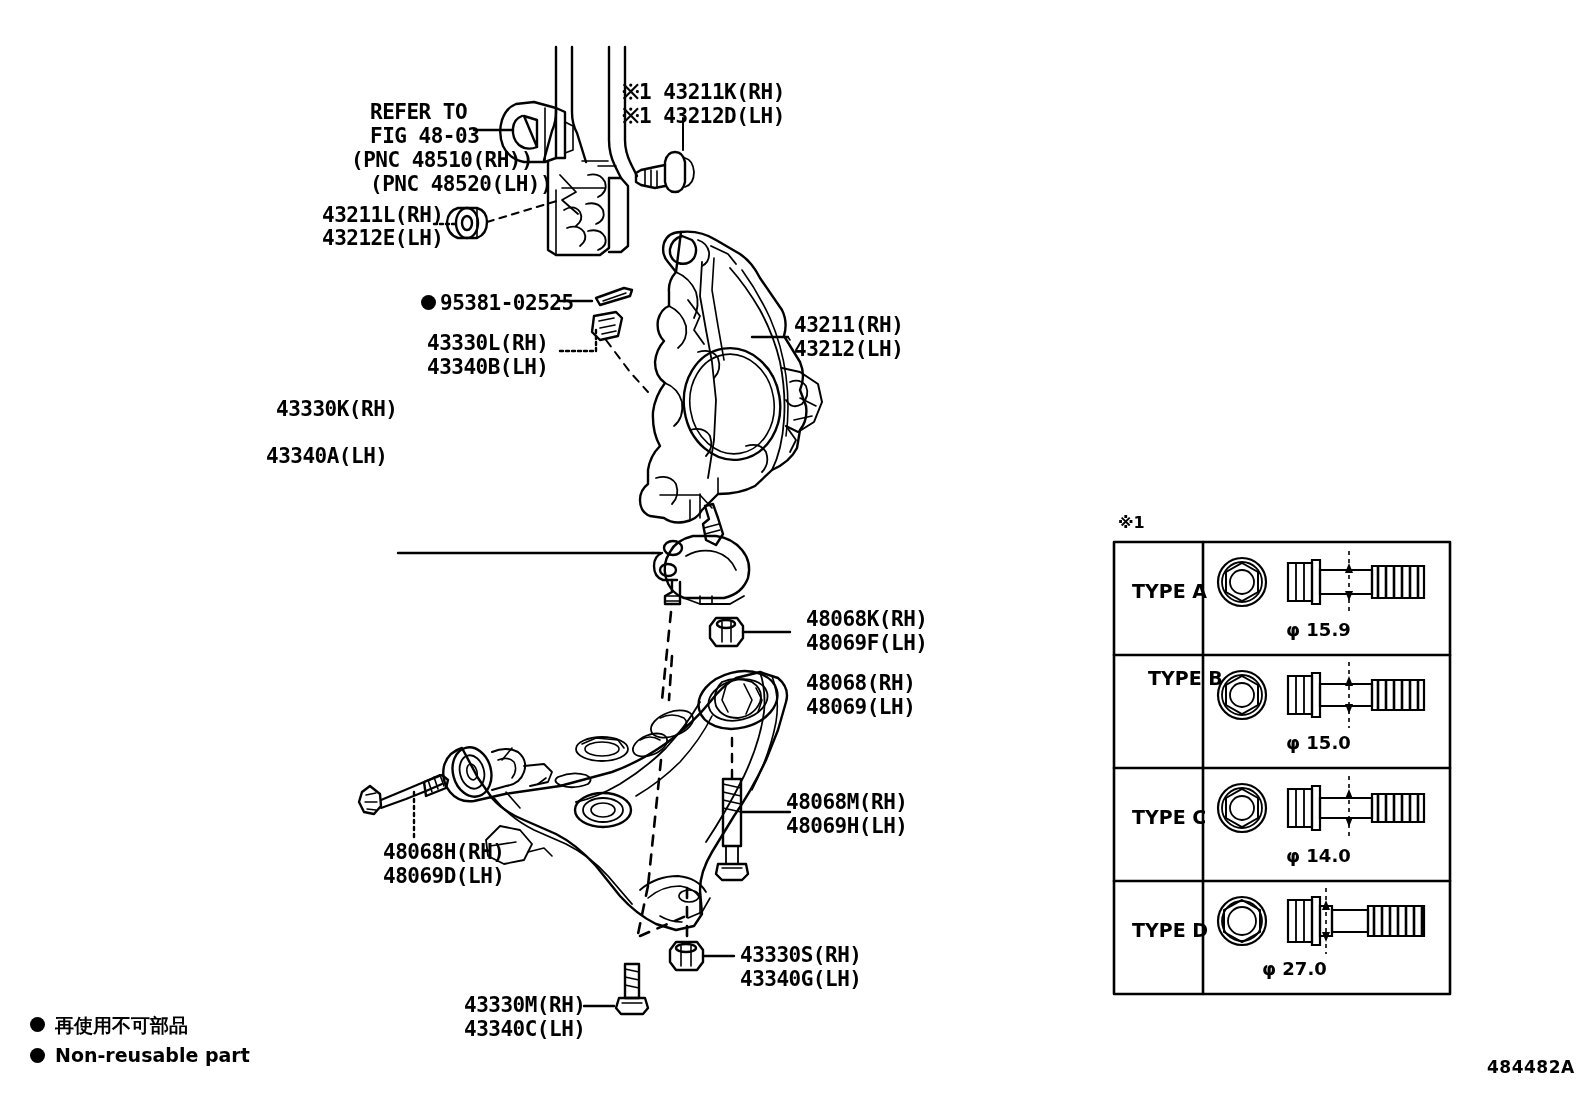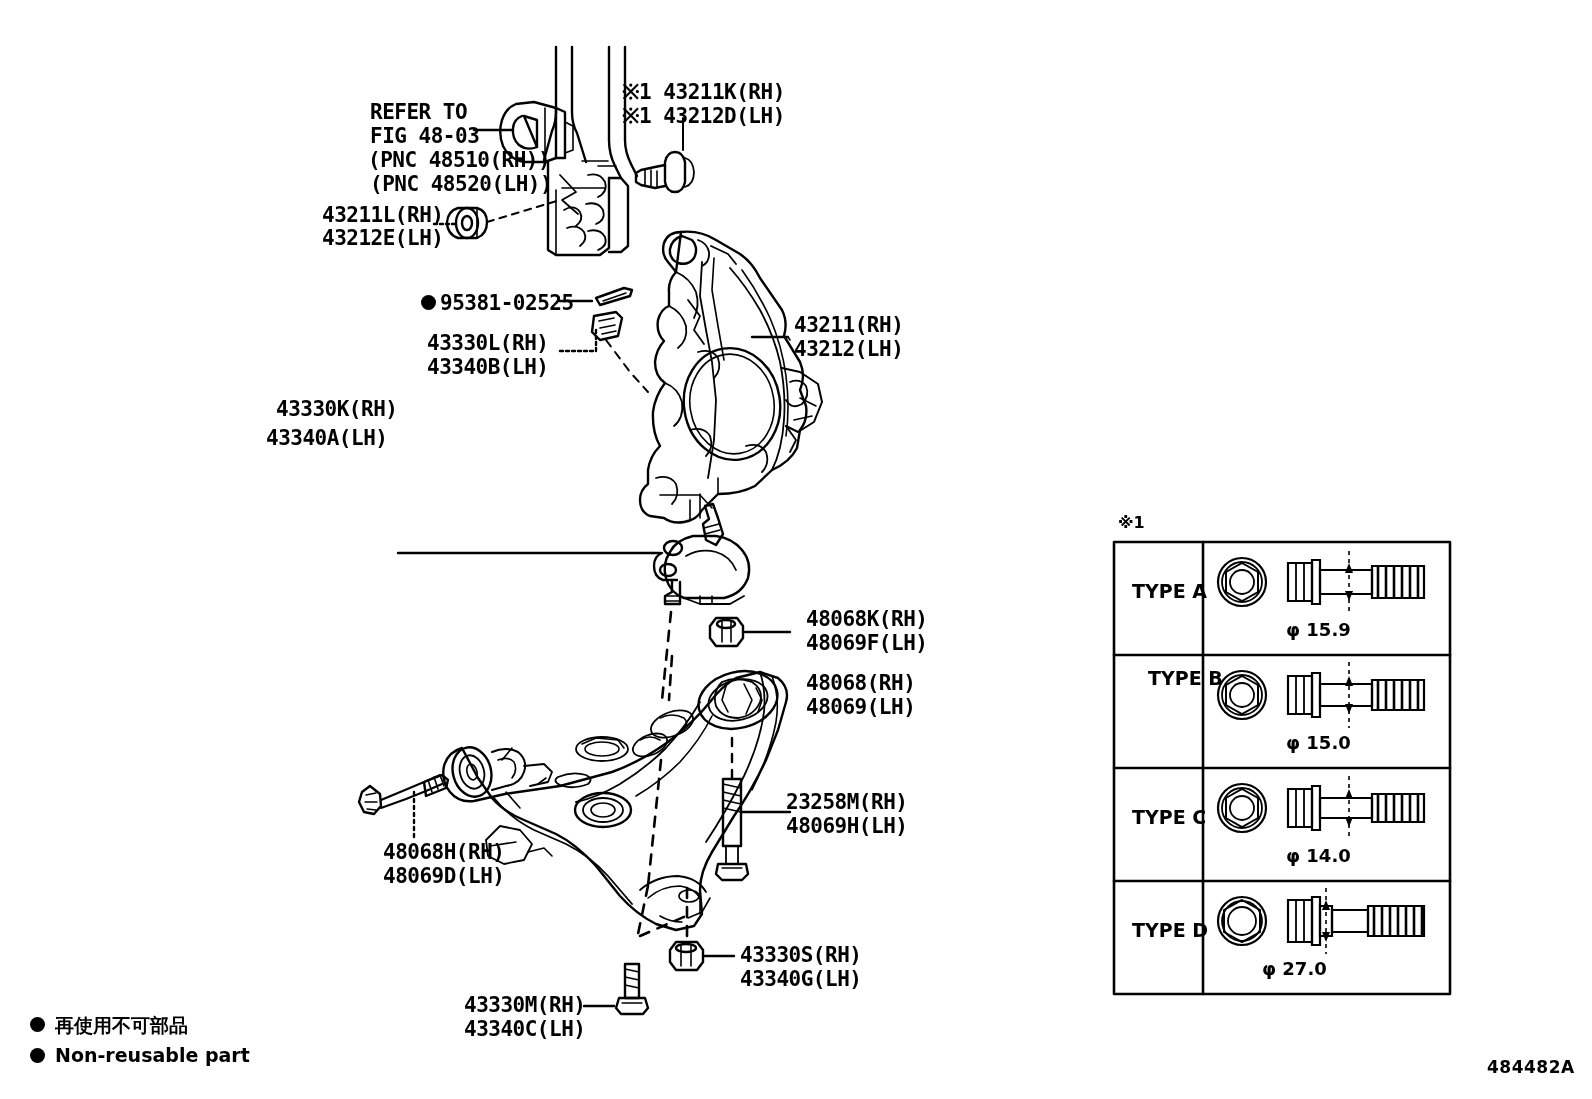--- a/index.html
+++ b/index.html
@@ -361,51 +361,51 @@
       <path d="M1368 906 L1424 906 L1424 936 L1368 936 Z"></path>
       <path d="M1374 906 L1374 936 M1382 906 L1382 936 M1390 906 L1390 936 M1398 906 L1398 936 M1406 906 L1406 936 M1414 906 L1414 936 M1422 906 L1422 936" stroke-width="2.6"></path>
       <path d="M1326 888 L1326 954" stroke-width="1.6" stroke-dasharray="4 4"></path>
       <path d="M1326 900 L1322 910 L1330 910 Z" fill="#000" stroke="none"></path>
       <path d="M1326 942 L1322 932 L1330 932 Z" fill="#000" stroke="none"></path>
     </g>
   </svg>
 
   <div class="lbl" style="left:370px; top:100px;"><span>REFER TO</span></div>
   <div class="lbl" style="left:370px; top:124px;"><span>FIG 48-03</span></div>
-  <div class="lbl" style="left:368px; top:148px;"><span>(PNC 48510(RH))</span></div>
+  <div class="lbl" style="left:351px; top:148px;"><span>(PNC 48510(RH))</span></div>
   <div class="lbl" style="left:370px; top:172px;"><span>(PNC 48520(LH))</span></div>
 
   <div class="lbl" style="left:622px; top:80px;"><span>※1 43211K(RH)</span></div>
   <div class="lbl" style="left:622px; top:104px;"><span>※1 43212D(LH)</span></div>
 
   <div class="lbl" style="left:322px; top:203px;"><span>43211L(RH)</span></div>
   <div class="lbl" style="left:322px; top:226px;"><span>43212E(LH)</span></div>
 
   <div class="bullet-dot" style="left:421px; top:295px;"></div>
   <div class="lbl" style="left:440px; top:291px;"><span>95381-02525</span></div>
 
   <div class="lbl" style="left:427px; top:331px;"><span>43330L(RH)</span></div>
   <div class="lbl" style="left:427px; top:355px;"><span>43340B(LH)</span></div>
 
   <div class="lbl" style="left:260px; top:397px;margin-left:16px;"><span>43330K(RH)</span></div>
-  <div class="lbl" style="left:266px; top:426px;text-align:right;"><span>43340A(LH)</span></div>
+  <div class="lbl" style="left:266px; top:444px;text-align:right;"><span>43340A(LH)</span></div>
 
   <div class="lbl" style="left:794px; top:313px;"><span>43211(RH)</span></div>
   <div class="lbl" style="left:794px; top:337px;"><span>43212(LH)</span></div>
 
   <div class="lbl" style="left:806px; top:607px;"><span>48068K(RH)</span></div>
   <div class="lbl" style="left:806px; top:631px;"><span>48069F(LH)</span></div>
 
   <div class="lbl" style="left:806px; top:671px;"><span>48068(RH)</span></div>
   <div class="lbl" style="left:806px; top:695px;"><span>48069(LH)</span></div>
 
   <div class="lbl" style="left:383px; top:840px;"><span>48068H(RH)</span></div>
   <div class="lbl" style="left:383px; top:864px;"><span>48069D(LH)</span></div>
 
-  <div class="lbl" style="left:786px; top:790px;"><span>23258M(RH)</span></div>
+  <div class="lbl" style="left:786px; top:790px;"><span>48068M(RH)</span></div>
   <div class="lbl" style="left:786px; top:814px;"><span>48069H(LH)</span></div>
 
   <div class="lbl" style="left:740px; top:943px;"><span>43330S(RH)</span></div>
   <div class="lbl" style="left:740px; top:967px;"><span>43340G(LH)</span></div>
 
   <div class="lbl" style="left:464px; top:993px;"><span>43330M(RH)</span></div>
   <div class="lbl" style="left:464px; top:1017px;"><span>43340C(LH)</span></div>
 
   <div class="star-label" style="left:1118px; top:513px;"><span>※1</span></div>
 

